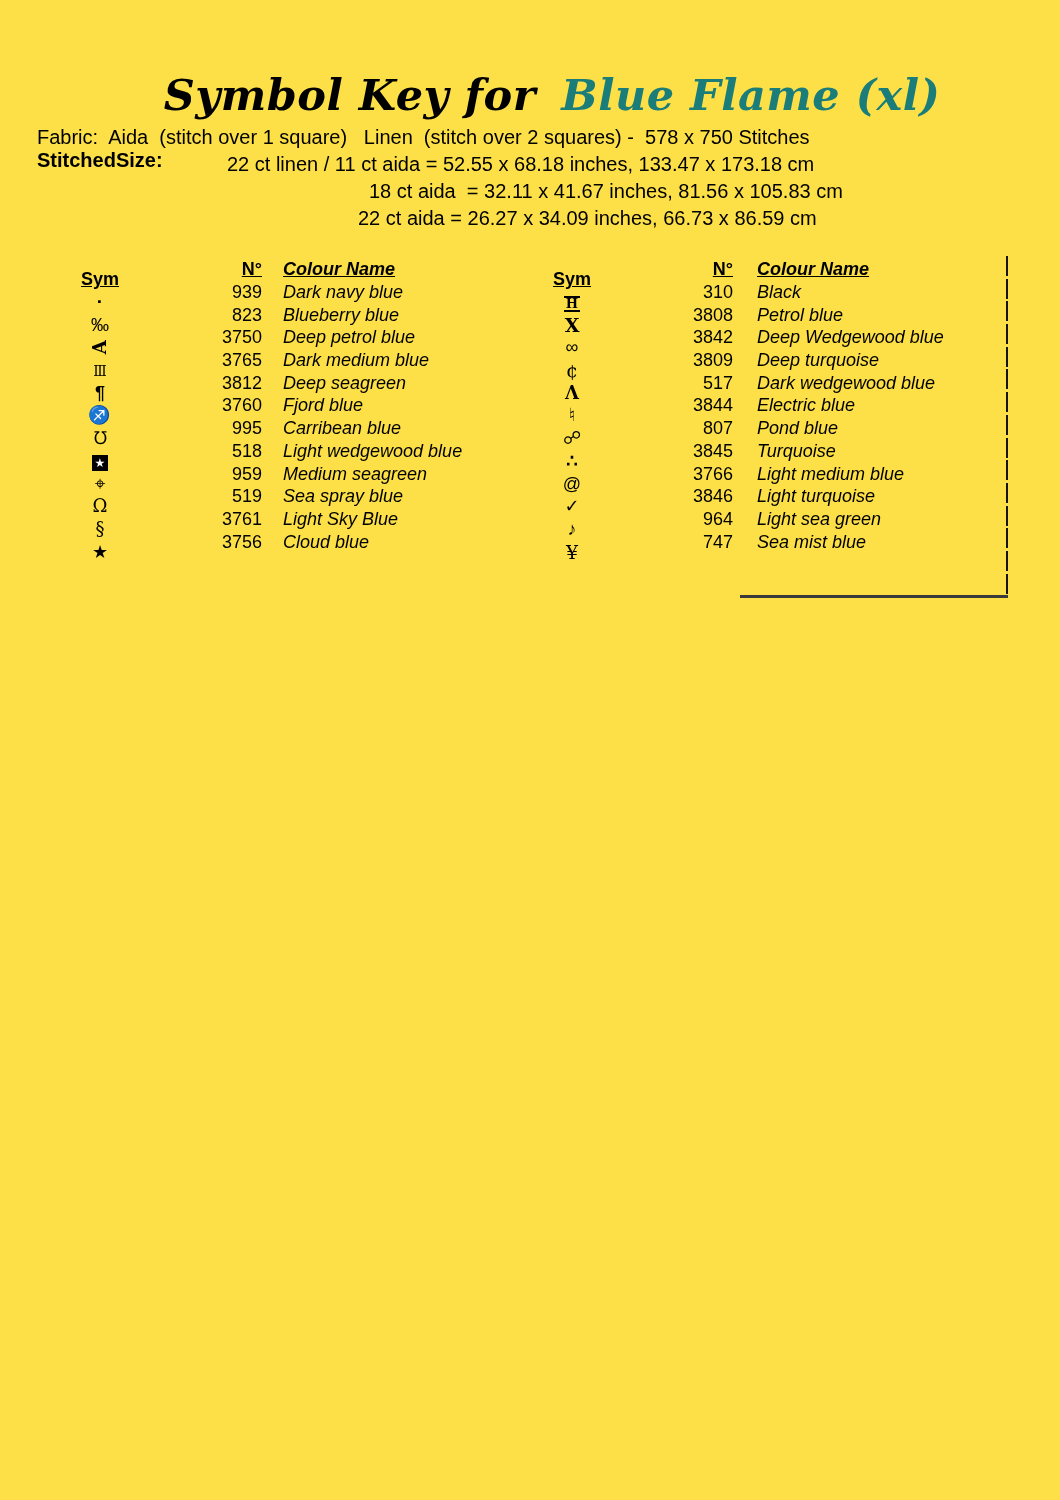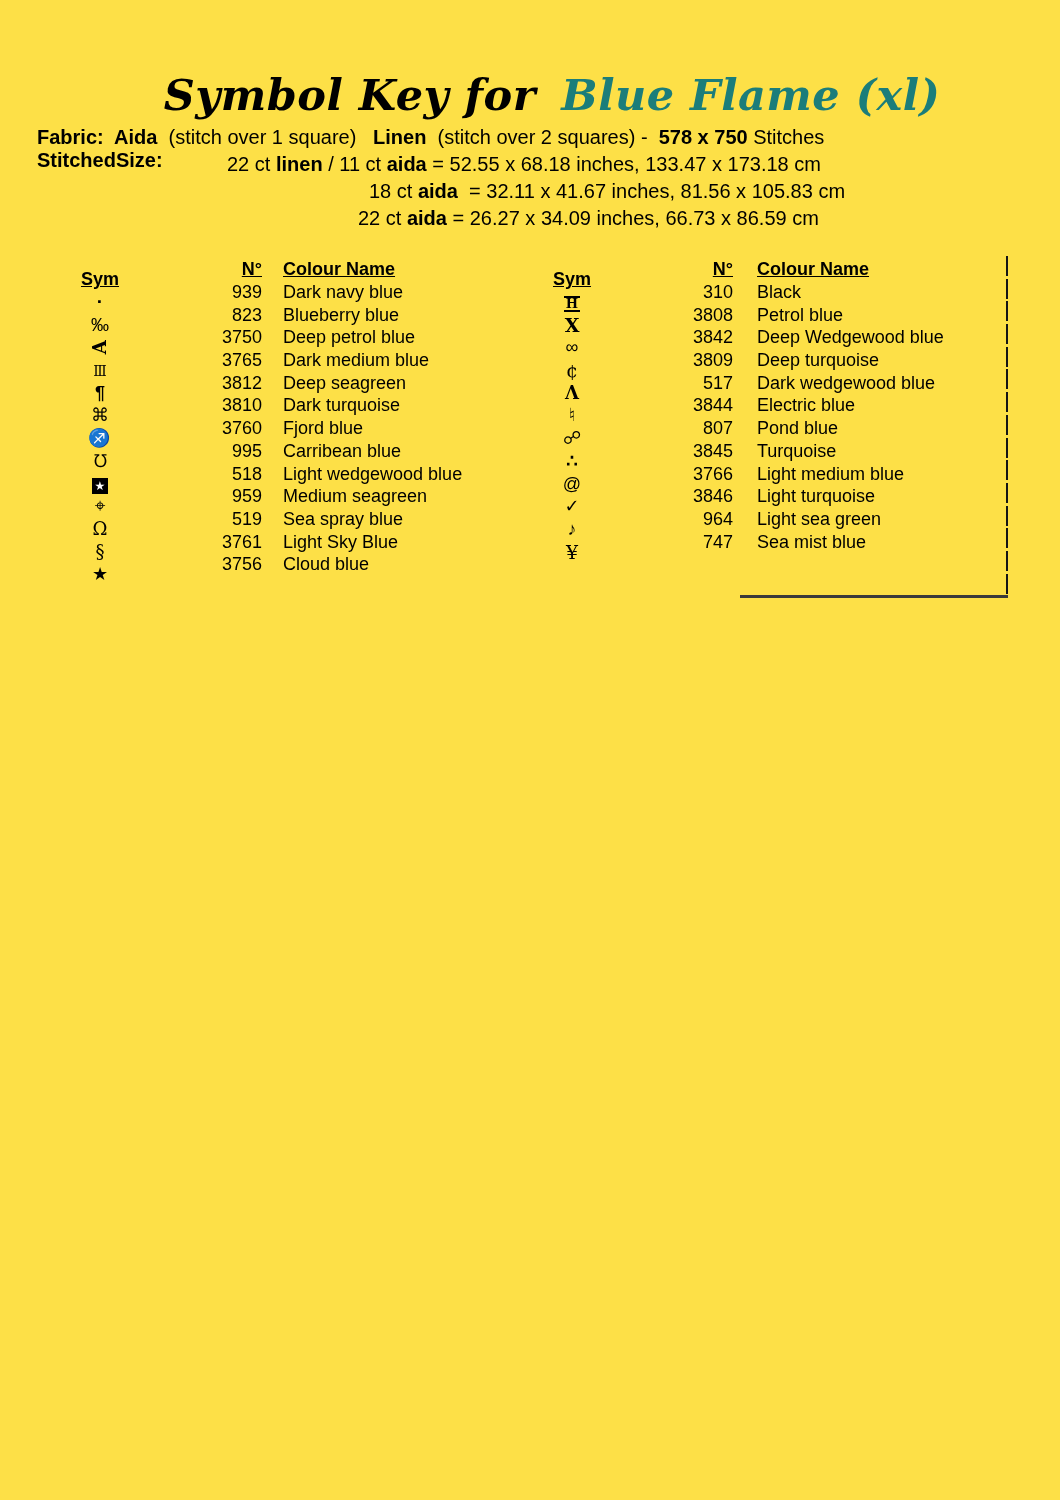--- a/index.html
+++ b/index.html
@@ -7,35 +7,35 @@
         font-family:"Liberation Sans",sans-serif;color:#000;overflow:hidden;padding-left:44px;}
 
   
   .title{position:absolute;top:70px;left:0;width:100%;text-align:center;
          font-family:"DejaVu Serif",serif;font-style:italic;font-weight:bold;
          font-size:43px;letter-spacing:0.5px;white-space:pre;}
   .t-name{color:var(--accent,#1b7d7a);margin-left:10px;}
 
   
   .fabric{position:absolute;left:37px;top:126px;font-size:20px;white-space:pre;}
-  .b{font-weight:bold;}
+  .b{font-weight:normal;}
   .ss-label{position:absolute;left:37px;top:149px;font-size:20px;font-weight:bold;}
   .ss-lines{position:absolute;left:0;top:153px;width:964px;font-size:20px;}
   .ss-line{height:27px;white-space:pre;}
 
   
   .ktable{position:absolute;top:258px;font-size:18px;line-height:22.7px;}
   .ktable.left{left:60px;width:450px;}
   .ktable.right{left:532px;width:476px;}
   .thead{height:23px;white-space:nowrap;}
   .th{font-weight:bold;text-decoration:underline;}
   .sym{display:inline-block;width:80px;text-align:center;vertical-align:top;margin-top:10px;}
   .num{display:inline-block;width:122px;text-align:right;vertical-align:top;}
   .ktable.right .num{width:121px;}
-  .name{padding-left:21px;}
+  .name{padding-left:21px;font-style:italic;}
   .ktable.right .name{padding-left:24px;}
   .trow{height:22.7px;white-space:nowrap;}
 
   
   .g{display:inline-block;}
   .g.serif{font-family:"DejaVu Serif",serif;}
   .g.bold{font-weight:bold;}
   .g.big{font-size:19px;}
   .g.small{font-size:14px;}
   .g.rot-left{transform:rotate(-90deg);}
@@ -68,21 +68,20 @@
   <div class="ktable left">
     <div class="thead">
       <span class="sym"><span class="th">Sym</span></span><span class="num"><span class="th">N°</span></span><span class="name"><span class="th">Colour Name</span></span>
     </div>
     <div class="tbody">
         <div class="trow"><span class="sym"><span class="g bold big">·</span></span><span class="num">939</span><span class="name">Dark navy blue</span></div>
         <div class="trow"><span class="sym"><span class="g">‰</span></span><span class="num">823</span><span class="name">Blueberry blue</span></div>
         <div class="trow"><span class="sym"><span class="g serif bold rot-left">A</span></span><span class="num">3750</span><span class="name">Deep petrol blue</span></div>
         <div class="trow"><span class="sym"><span class="g serif small">Ⅲ</span></span><span class="num">3765</span><span class="name">Dark medium blue</span></div>
         <div class="trow"><span class="sym"><span class="g bold">¶</span></span><span class="num">3812</span><span class="name">Deep seagreen</span></div>
-        <div class="trow"><span class="sym"><span class="g">⌘</span></span><span class="num">3810</span><span class="name">Dark turquoise</span></div>
         <div class="trow"><span class="sym"><span class="g">♐</span></span><span class="num">3760</span><span class="name">Fjord blue</span></div>
         <div class="trow"><span class="sym"><span class="g">℧</span></span><span class="num">995</span><span class="name">Carribean blue</span></div>
         <div class="trow"><span class="sym"><span class="g inverse">★</span></span><span class="num">518</span><span class="name">Light wedgewood blue</span></div>
         <div class="trow"><span class="sym"><span class="g big">⌖</span></span><span class="num">959</span><span class="name">Medium seagreen</span></div>
         <div class="trow"><span class="sym"><span class="g serif">Ω</span></span><span class="num">519</span><span class="name">Sea spray blue</span></div>
         <div class="trow"><span class="sym"><span class="g serif">§</span></span><span class="num">3761</span><span class="name">Light Sky Blue</span></div>
         <div class="trow"><span class="sym"><span class="g">★</span></span><span class="num">3756</span><span class="name">Cloud blue</span></div>
       </div>
   </div>
 

